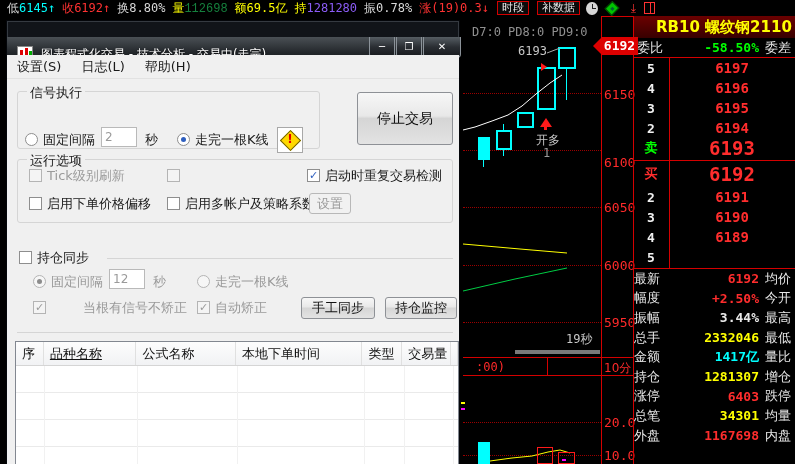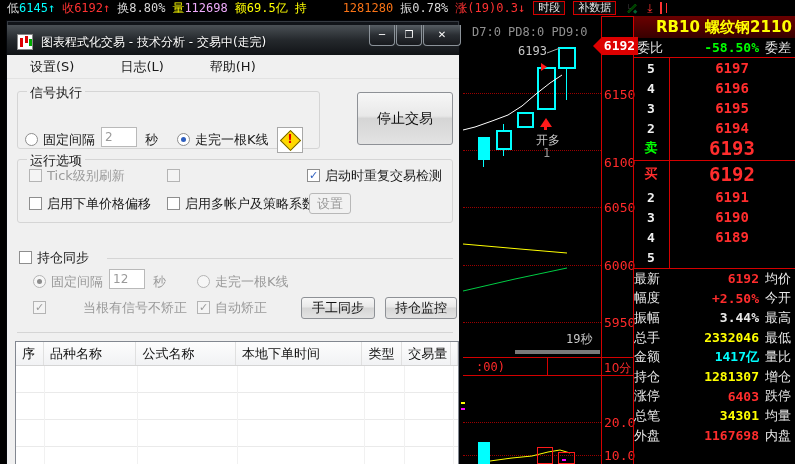--- a/index.html
+++ b/index.html
@@ -45,32 +45,32 @@
   .lad-price { flex:1; text-align:center; color:#ff2d2d; font:bold 14px "DejaVu Sans Mono", monospace; }
   .lad-big .lad-price { font-size:19px; }
   .stat-row { height:19.6px; display:flex; align-items:center; }
   .stat-label { width:56px; color:#e8e8e8; font:13px "DejaVu Sans", sans-serif; }
   .stat-value { flex:1; text-align:right; font:bold 13px "DejaVu Sans Mono", monospace; padding-right:2px; }
   .stat-label2 { width:30px; margin-left:4px; overflow:hidden; color:#e8e8e8; font:13px "DejaVu Sans", sans-serif; white-space:nowrap; }
 
   
   #dialog { left:6px; top:20px; width:454px; height:444px; z-index:10; background:#111419;
             border:1px solid #04060a; box-shadow:0 0 0 1px rgba(120,130,140,.35) inset; }
-  #titlebar { position:absolute; left:0; top:4px; width:100%; height:34px;
+  #titlebar { position:absolute; left:0; top:16px; width:100%; height:34px;
               background:linear-gradient(180deg,#4a5055,#24282c 45%,#0c0e11); display:flex; align-items:center; }
   #dlg-icon { width:16px; height:16px; margin-left:10px; background:#fff; border:1px solid #888; position:relative; }
   #dlg-icon::before { content:""; position:absolute; left:2px; top:3px; width:3px; height:9px; background:#d00; }
   #dlg-icon::after { content:""; position:absolute; left:7px; top:1px; width:3px; height:7px; background:#d00; box-shadow:4px 3px 0 #0a0; }
   #dlg-title { color:#fff; font:12px "DejaVu Sans", sans-serif; margin-left:8px; text-shadow:0 1px 2px #000; white-space:nowrap; }
   .win-btn { position:absolute; top:0; height:21px; border:1px solid #8b9299; border-top:none;
              background:linear-gradient(180deg,#565d63,#2a2e33 50%,#17191d);
              border-radius:0 0 4px 4px; color:#fff; text-align:center; font:10px "DejaVu Sans", sans-serif; line-height:20px; }
   #menubar { position:absolute; left:0; top:34px; width:100%; height:24px; background:#f0f0f0;
              display:flex; align-items:center; font:13px "DejaVu Sans", sans-serif; color:#1a1a1a; border-bottom:1px solid #e2e2e2; }
-  .menu-item { padding:0 23px; }
+  .menu-item { padding:0 10px; }
   #client { position:absolute; left:0; top:58px; width:100%; height:386px; background:#f0f0f0; }
 
   .groupbox { position:absolute; border:1px solid #d5d5d5; border-radius:3px; }
   .group-title { position:absolute; font:13px "DejaVu Sans", sans-serif; color:#1a1a1a; background:#f0f0f0; padding:0 3px; }
   .ctl-label { position:absolute; font:13px "DejaVu Sans", sans-serif; color:#1a1a1a; white-space:nowrap; }
   .ctl-label.dis { color:#9a9a9a; }
   .radio { position:absolute; width:13px; height:13px; border:1px solid #8e8e8e; border-radius:50%; background:#fff; }
   .radio.sel::after { content:""; position:absolute; left:3px; top:3px; width:5px; height:5px; border-radius:50%; background:#2f5fbf; }
   .radio.dis { border-color:#b4b4b4; background:#f6f6f6; }
   .radio.dis.sel::after { background:#8c8c8c; }
@@ -100,23 +100,23 @@
 </head>
 <body>
 
 <div id="stage">
 
   <div id="topbar" class="abs">
     <span style="display:flex;">
         <span class="tb-item"><span style="color: rgb(216, 216, 216);">低</span><span style="color: rgb(0, 255, 255);">6145↑</span></span>
         <span class="tb-item"><span style="color: rgb(255, 50, 50);">收</span><span style="color: rgb(255, 50, 50);">6192↑</span></span>
         <span class="tb-item"><span style="color: rgb(216, 216, 216);">换</span><span style="color: rgb(216, 216, 216);">8.80%</span></span>
-        <span class="tb-item"><span style="color: rgb(255, 255, 0);">量</span><span style="color: #f0abfc;">112698</span></span>
+        <span class="tb-item"><span style="color: rgb(255, 255, 0);">量</span><span style="color: #15803d; font-family: Liberation Mono, monospace;">112698</span></span>
         <span class="tb-item"><span style="color: rgb(255, 255, 0);">额</span><span style="color: rgb(255, 255, 0);">69.5亿</span></span>
-        <span class="tb-item"><span style="color: rgb(255, 255, 0);">持</span><span style="color: #f97316; margin-left: 36px;">1281280</span></span>
+        <span class="tb-item"><span style="color: rgb(255, 255, 0);">持</span><span style="color: #8b5cf6;">1281280</span></span>
         <span class="tb-item"><span style="color: rgb(216, 216, 216);">振</span><span style="color: rgb(216, 216, 216);">0.78%</span></span>
         <span class="tb-item"><span style="color: rgb(255, 50, 50);">涨</span><span style="color: rgb(255, 50, 50);">(19)0.3↓</span></span>
       </span>
     <button class="tb-btn">时段</button>
     <button class="tb-btn">补数据</button>
     <span class="tb-ico" style="width:13px;height:13px;border-radius:50%;background:#d6d6d6;position:relative;">
       <span style="position:absolute;left:6px;top:2px;width:1px;height:5px;background:#222;"></span>
       <span style="position:absolute;left:6px;top:6px;width:4px;height:1px;background:#222;"></span>
     </span>
     <span class="tb-ico" style="width:11px;height:11px;background:#00c400;border:1px solid #003c00;transform:rotate(45deg);margin-left:9px;position:relative;">
@@ -353,21 +353,21 @@
       <span class="ctl-label dis" style="left:44px;top:220px;margin-left:32px;">当根有信号不矫正</span>
       <span class="checkbox chk dis" style="left:190px;top:222px;">✓</span>
       <span class="ctl-label dis" style="left:208px;top:220px;">自动矫正</span>
       <button class="btn" style="left:294px;top:218px;width:74px;height:22px;">手工同步</button>
       <button class="btn" style="left:378px;top:218px;width:72px;height:22px;">持仓监控</button>
       <div class="hline" style="left:10px;top:253px;width:436px;"></div>
 
       <div id="order-table">
         <div id="tbl-head">
             <div class="th" style="width: 28px;">序</div>
-            <div class="th" style="width: 93px;">品种名称</div>
+            <div class="th" style="width: 93px; text-decoration: underline;">品种名称</div>
             <div class="th" style="width: 100px;">公式名称</div>
             <div class="th" style="width: 127px;">本地下单时间</div>
             <div class="th" style="width: 40px;">类型</div>
             <div class="th" style="width: 49px;">交易量</div>
             <div class="th" style="flex: 1 1 0%;"></div>
           </div>
         <div id="tbl-body">
             <div class="col-line" style="left: 28px;"></div>
             <div class="col-line" style="left: 121px;"></div>
             <div class="col-line" style="left: 221px;"></div>

